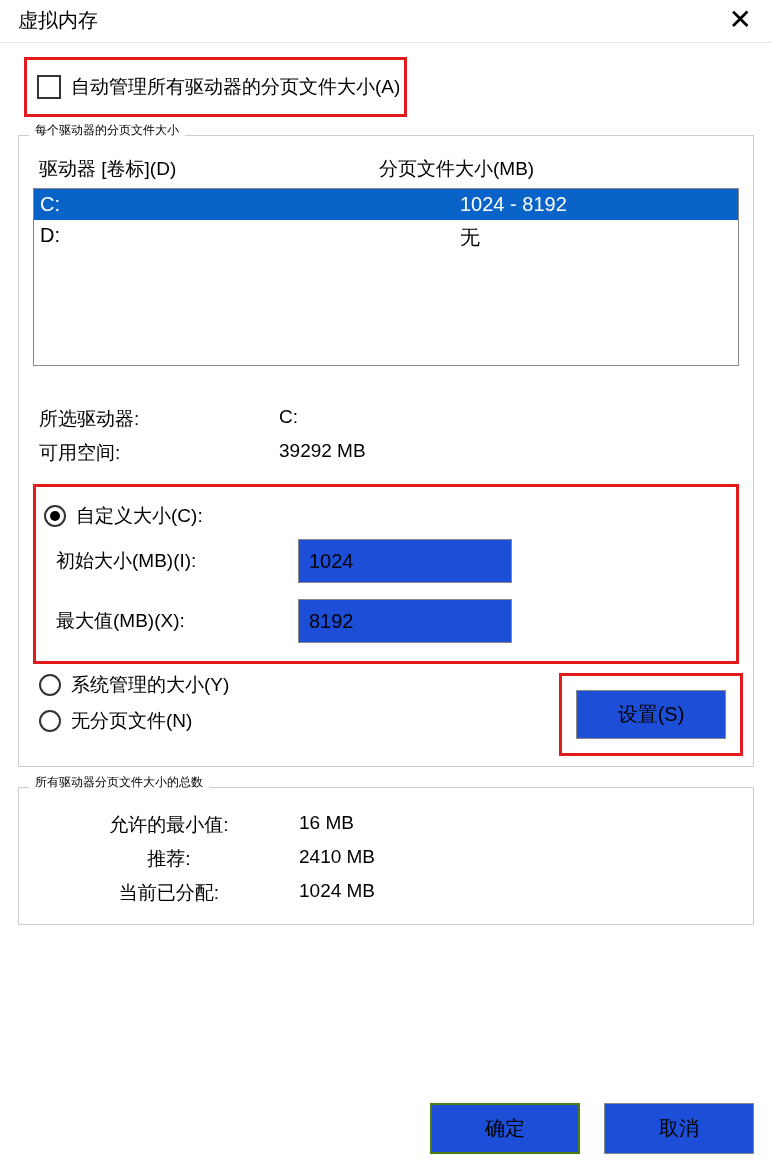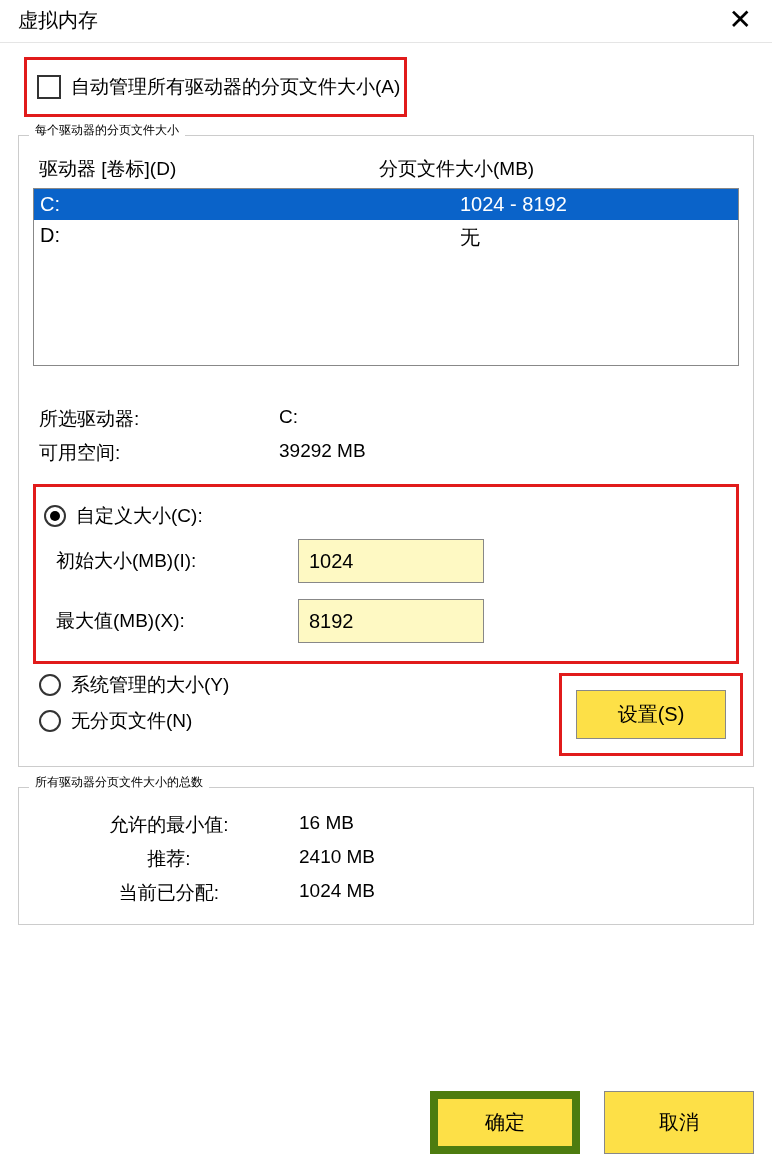--- a/index.html
+++ b/index.html
@@ -112,57 +112,57 @@
     background: #000;
     border-radius: 50%;
   }
   .size-input-row {
     display: flex;
     align-items: center;
     margin: 10px 0 16px 0;
   }
   .size-input-row .lbl { flex: 0 0 254px; padding-left: 12px; }
   .txt {
-    width: 186px;
+    width: 214px;
     height: 44px;
     border: 1px solid #888;
     padding: 4px 10px;
     font-size: 20px;
     font-family: inherit;
-    background: #fef9c3;
+    background: #1d4ed8;
   }
   .radios-under { margin-top: 8px; margin-left: 6px; }
   .set-btn-wrap {
     position: absolute;
     right: 10px;
     bottom: 10px;
     padding: 14px 14px;
   }
   .set-btn-wrap.hl-red { }
   .btn {
-    background: #fde047;
+    background: #1d4ed8;
     border: 1px solid #888;
     padding: 10px 30px;
     font-size: 20px;
     font-family: inherit;
     cursor: default;
     min-width: 150px;
     text-align: center;
   }
   .totals { margin-top: 20px; }
   .totals .kv .k { flex: 0 0 260px; text-align: center; }
   .footer {
     position: absolute;
     bottom: 10px;
     right: 18px;
     display: flex;
     gap: 24px;
   }
   .footer .btn.primary {
-    border: 8px solid #4d7c0f;
+    border: 2px solid #4d7c0f;
   }
   .group-outer {
     position: relative;
   }
 </style>
 </head>
 <body>
 
 <div class="titlebar">
   <span class="title">虚拟内存</span>

